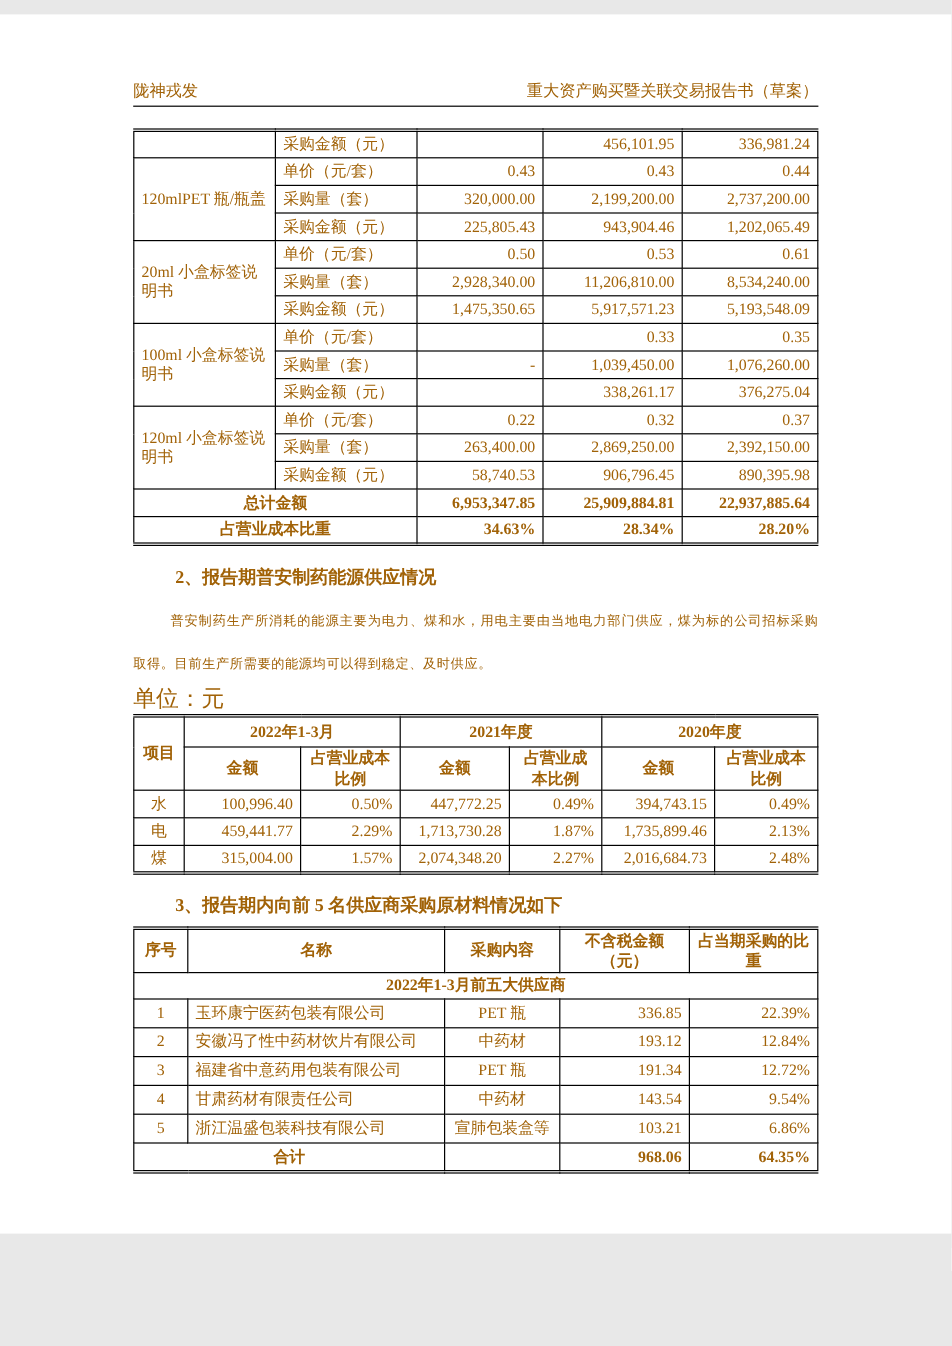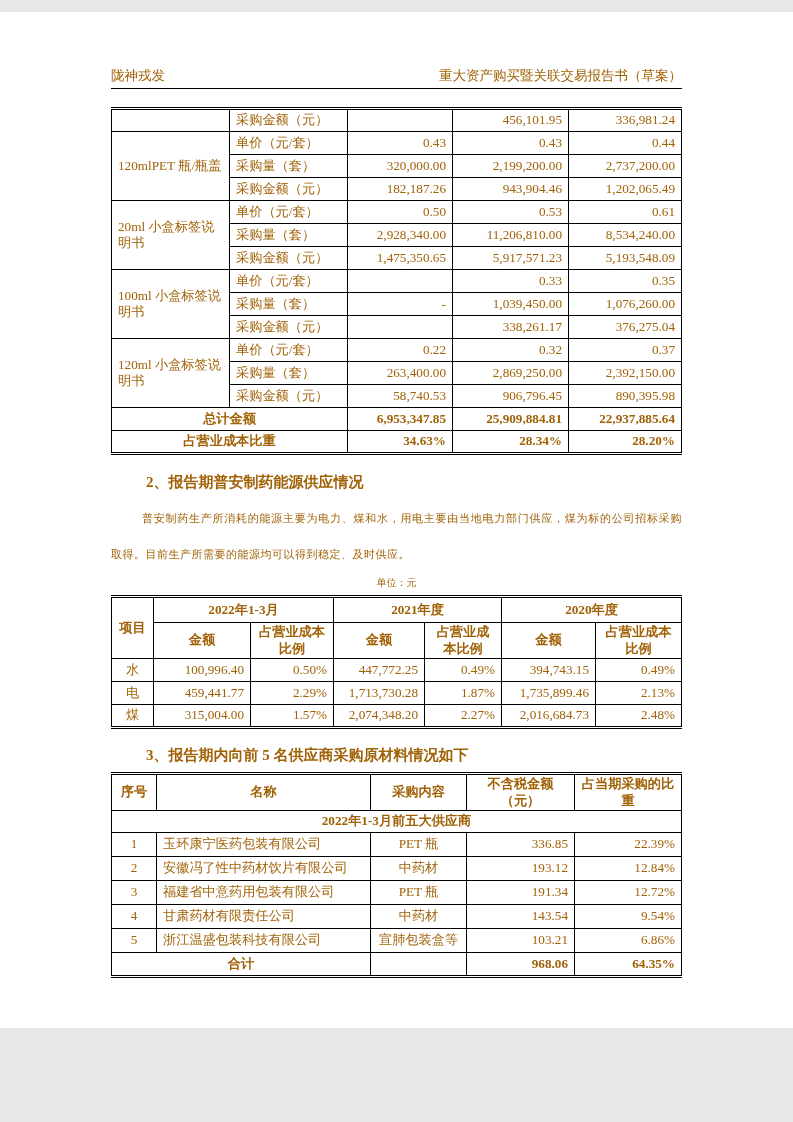--- a/index.html
+++ b/index.html
@@ -43,21 +43,21 @@
   .b   { font-weight:bold; }
 
   .sec-heading {
     margin-top:17px; padding-left:35px;
     font-size:15px; font-weight:bold; line-height:20px;
   }
   .body-para {
     margin-top:8px; font-size:11px; line-height:36px;
     text-indent:31px; text-align:justify; letter-spacing:0.5px;
   }
-  .unit-label { margin-top:1px; text-align:center; font-size:10px; height:19px; line-height:19px; }
+  .unit-label { margin-top:1px; text-align:left; font-size:19px; height:19px; line-height:19px; }
   .sec-heading.s3 { margin-top:16px; }
 
   .page-footer {
     position:absolute; left:0; right:0; top:1036px;
     text-align:center; font-size:13px;font-weight:bold;
   }
 </style>
 </head>
 <body>
 
@@ -93,21 +93,21 @@
             <td class="num">0.44</td>
           </tr>
           <tr>
             <td class="lbl">采购量（套）</td>
             <td class="num">320,000.00</td>
             <td class="num">2,199,200.00</td>
             <td class="num">2,737,200.00</td>
           </tr>
           <tr>
             <td class="lbl">采购金额（元）</td>
-            <td class="num">182,187.26</td>
+            <td class="num">225,805.43</td>
             <td class="num">943,904.46</td>
             <td class="num">1,202,065.49</td>
           </tr>
           <tr>
             <td class="grp" rowspan="3">20ml 小盒标签说明书</td>
             <td class="lbl">单价（元/套）</td>
             <td class="num">0.50</td>
             <td class="num">0.53</td>
             <td class="num">0.61</td>
           </tr>

